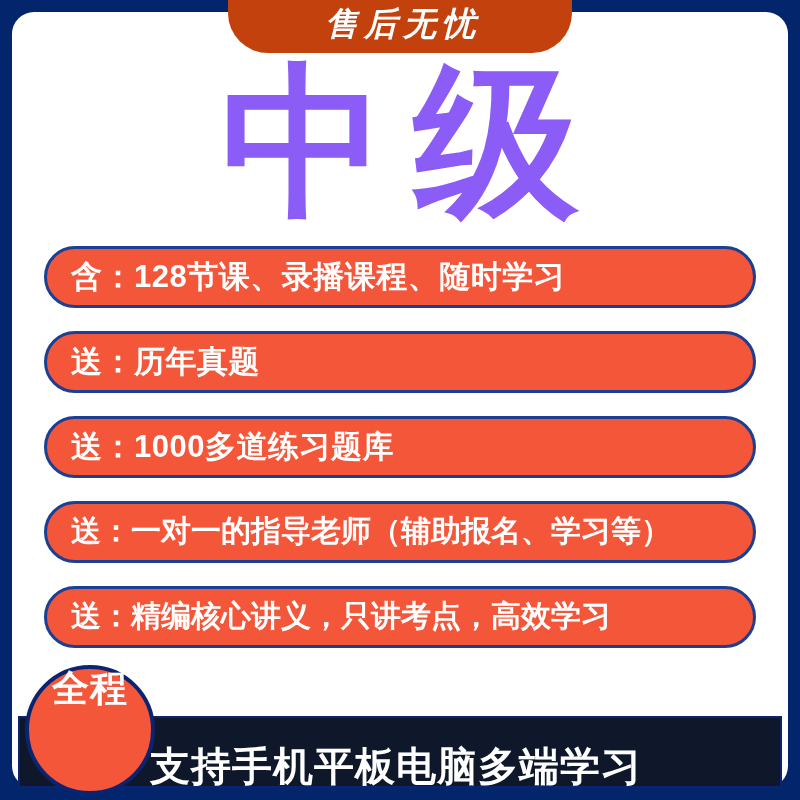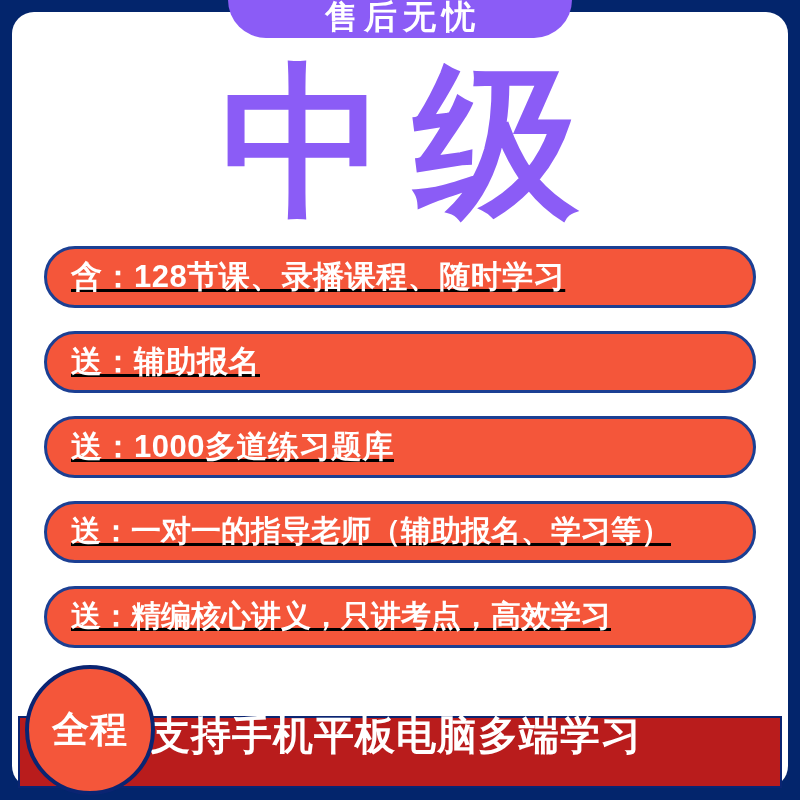--- a/index.html
+++ b/index.html
@@ -36,27 +36,28 @@
     border-radius: 22px;
     z-index: 2;
   }
 
   
   .top-tab {
     position: absolute;
     left: 228px;
     top: 0px;
     width: 344px;
-    height: 38px;
-    background: #8b5cf6;
+    height: 53px;
+    background: #c2410c;
     border-radius: 0 0 40px 40px;
     z-index: 5;
     display: flex;
     align-items: center;
     justify-content: center;
+    font-style: italic;
   }
   .top-tab-text {
     color: #ffffff;
     font-size: 33px;
     font-weight: bold;
     letter-spacing: 6px;
     text-indent: 6px;
     line-height: 1;
     margin-top: -6px;
     white-space: nowrap;
@@ -97,21 +98,20 @@
     position: relative;
     box-sizing: border-box;
     width: 712px;
     height: 62px;
     margin-bottom: 23px;
     background: #f4563a;
     border: 3px solid #1b3f93;
     border-radius: 34px;
     display: flex;
     align-items: center;
-    text-decoration: underline;
   }
   .pill-text {
     color: #ffffff;
     font-size: 31px;
     font-weight: bold;
     line-height: 1;
     padding-left: 24px;
     letter-spacing: 0.5px;
     white-space: nowrap;
     margin-top: -2px;
@@ -121,26 +121,26 @@
     letter-spacing: 0px;
   }
 
   
   .bottom-bar {
     position: absolute;
     left: 18px;
     top: 716px;
     width: 764px;
     height: 72px;
-    background: #b91c1c;
+    background: #0f172a;
     border: 2px solid #0a2472;
     box-sizing: border-box;
     z-index: 6;
     display: flex;
-    align-items: flex-start;
+    align-items: flex-end;
   }
   .bottom-bar-text {
     color: #ffffff;
     font-size: 40px;
     font-weight: bold;
     line-height: 1;
     padding-left: 130px;
     letter-spacing: 1px;
     white-space: nowrap;
     margin-top: -3px;
@@ -152,23 +152,23 @@
     left: 25px;
     top: 665px;
     width: 130px;
     height: 130px;
     border-radius: 50%;
     background: #f4563a;
     border: 4px solid #0a2472;
     box-sizing: border-box;
     z-index: 8;
     display: flex;
-    flex-direction: row;
-    align-items: center;
-    justify-content: center;
+    flex-direction: column;
+    align-items: center;
+    justify-content: space-between;
   }
   .badge-line {
     color: #ffffff;
     font-size: 37px;
     font-weight: bold;
     line-height: 1.08;
     letter-spacing: 1px;
     white-space: nowrap;
   }
 </style>
@@ -186,21 +186,21 @@
 
   <div class="headline">
     <span class="headline-text">中级</span>
   </div>
 
   <div class="pill-stack">
     <div class="pill">
       <span class="pill-text">含：128节课、录播课程、随时学习</span>
     </div>
     <div class="pill">
-      <span class="pill-text">送：辅助报名</span>
+      <span class="pill-text">送：历年真题</span>
     </div>
     <div class="pill">
       <span class="pill-text">送：1000多道练习题库</span>
     </div>
     <div class="pill wide">
       <span class="pill-text">送：一对一的指导老师（辅助报名、学习等）</span>
     </div>
     <div class="pill wide">
       <span class="pill-text">送：精编核心讲义，只讲考点，高效学习</span>
     </div>

